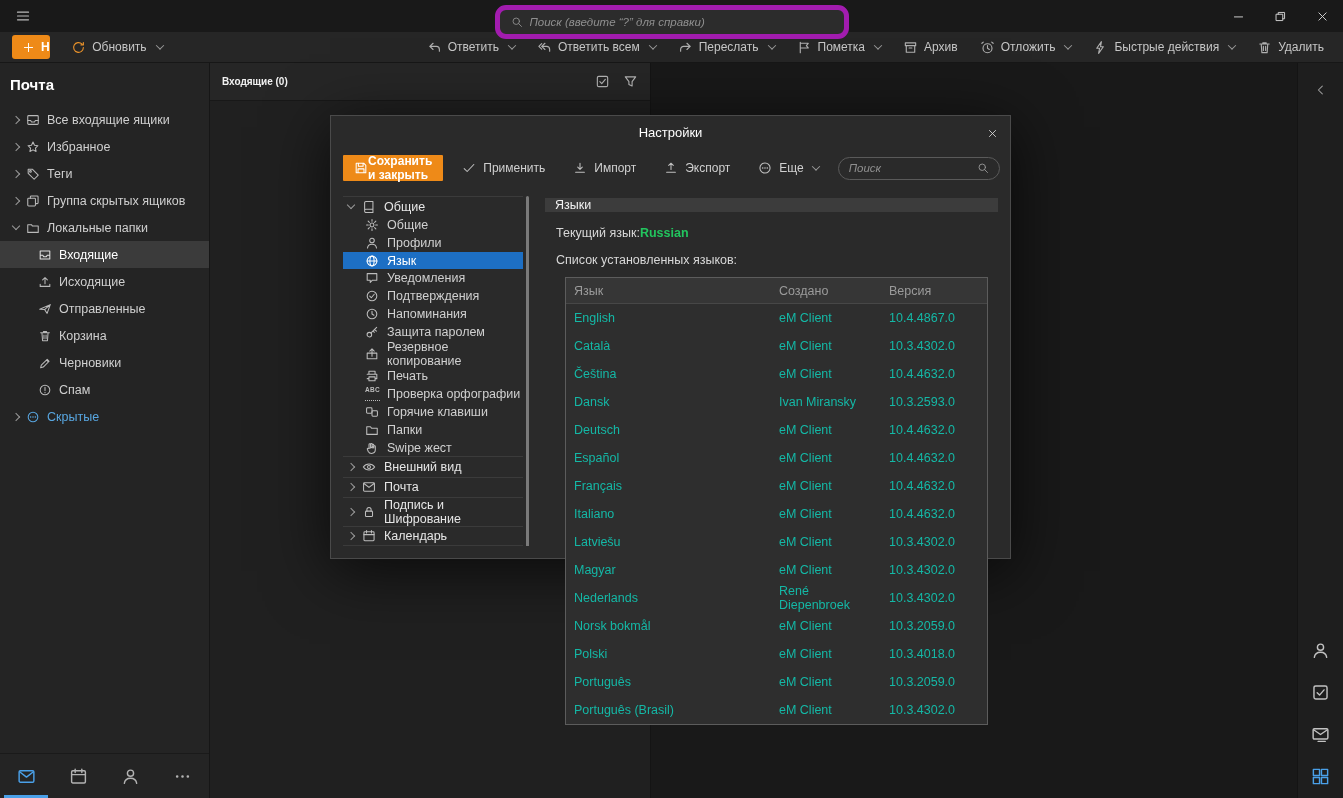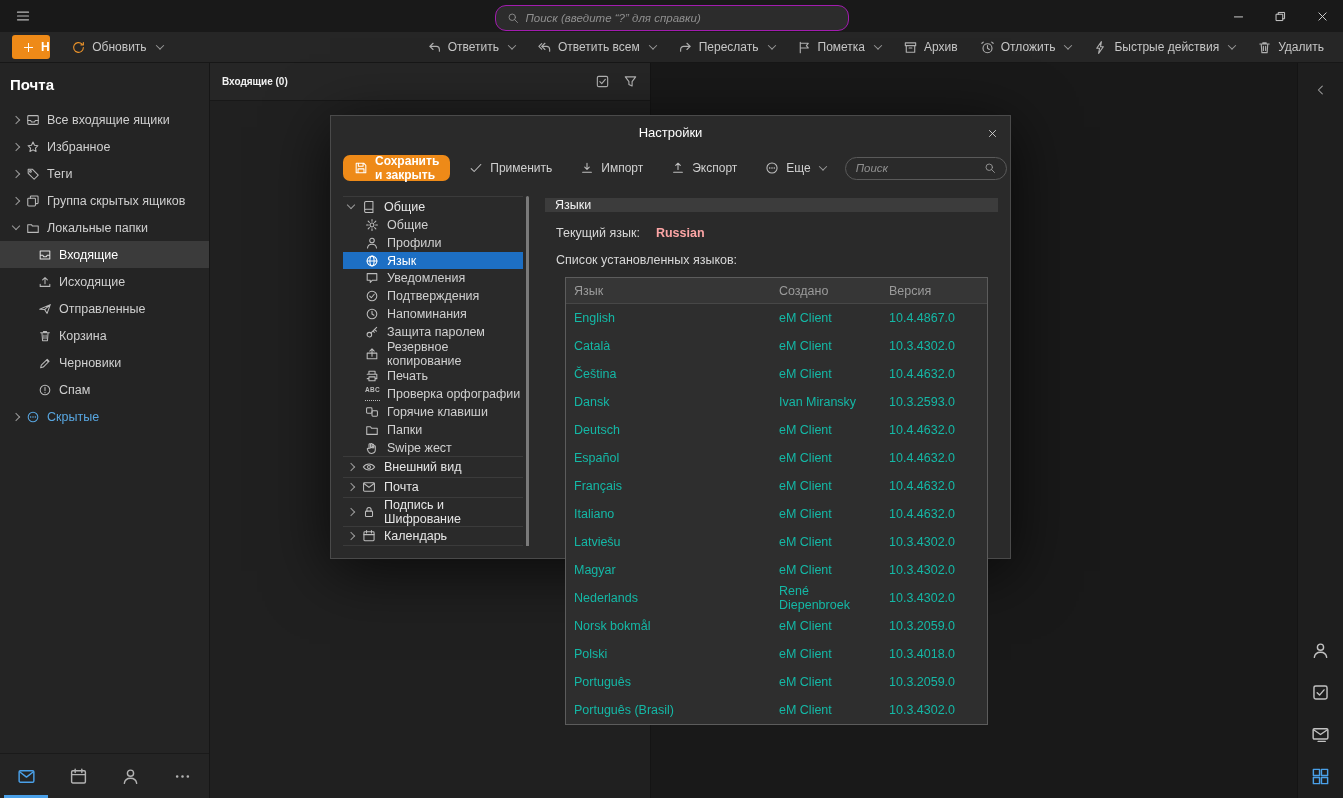--- a/index.html
+++ b/index.html
@@ -11,21 +11,21 @@
   .ic svg{width:100%;height:100%;display:block}.ic16{width:16px;height:16px}
   .abc-ic{font-size:6.5px;font-weight:700;line-height:1;display:inline-block;border-bottom:1px dotted currentColor;padding-bottom:1px;letter-spacing:.3px;color:inherit}
 
   .chev{width:6px;height:6px;border-right:1.3px solid #9a9a9a;border-bottom:1.3px solid #9a9a9a;display:inline-block;flex:none}
   .chev.right{transform:rotate(-45deg)}
   .chev.down{transform:rotate(45deg);margin-top:-3px}
 
   
   .titlebar{flex:0 0 32px;height:32px;background:#191919;display:flex;align-items:center;position:relative;z-index:5}
   .tb-menu{width:46px;height:32px;display:flex;align-items:center;justify-content:center;color:#c9c9c9}
-  .tsearch{position:absolute;left:50%;transform:translateX(-50%);top:5px;width:354px;height:22px;background:#2c2c2c;border:1px solid #a21caf;border-radius:11px;display:flex;align-items:center;gap:7px;padding:12px 11px}
+  .tsearch{position:absolute;left:50%;transform:translateX(-50%);top:5px;width:354px;height:22px;background:#2c2c2c;border:5px solid #a21caf;border-radius:11px;display:flex;align-items:center;gap:7px;padding:12px 11px}
   .tsearch .ic{width:12px;height:12px;color:#8f8f8f}
   .tsearch input{flex:1;background:transparent;border:none;outline:none;color:#bdbdbd;font-style:italic;font-size:11.5px;font-family:"Liberation Sans",sans-serif}
   .tsearch input::placeholder{color:#8f8f8f}
   .win-controls{margin-left:auto;display:flex}
   .win-btn{width:42px;height:32px;display:flex;align-items:center;justify-content:center;color:#cfcfcf}
   .win-btn .ic{width:13px;height:13px;color:#cfcfcf}
 
   
   .toolbar{flex:0 0 31px;height:31px;background:#262626;border-bottom:1px solid #171717;display:flex;align-items:center;padding:0 12px;z-index:4}
   .btn-new{display:flex;align-items:stretch;border-radius:3px;overflow:hidden;height:24px;margin-right:14px}
@@ -72,21 +72,21 @@
   .rr-btn{display:flex;align-items:center;justify-content:center;color:#c2c2c2}
   .rr-btn .ic{width:19px;height:19px;color:inherit}
   .rr-btn.accent{color:#4aa0e8}
 
   
   .dialog{position:absolute;left:330px;top:115px;width:681px;height:444px;background:#2a2a2a;border:1px solid #4a4a4a;box-shadow:0 12px 60px rgba(0,0,0,.7);display:flex;flex-direction:column;z-index:20}
   .dlg-title{flex:0 0 32px;display:flex;align-items:center;justify-content:center;position:relative;color:#fff;font-size:13px}
   .dlg-close{position:absolute;right:9px;top:8px;width:18px;height:18px;display:flex;align-items:center;justify-content:center;color:#e0e0e0}
   .dlg-close .ic{width:11px;height:11px;color:inherit}
   .dlg-toolbar{flex:0 0 40px;display:flex;align-items:center;padding:0 12px;gap:10px}
-  .btn-save{background:#ee8a18;color:#fff;font-weight:bold;display:flex;align-items:center;gap:7px;height:26px;padding:0 11px;border-radius:7px}
+  .btn-save{background:#ee8a18;color:#fff;font-weight:bold;display:flex;align-items:center;height:26px;padding:0 11px;border-radius:1px}
   .btn-save .ic{width:14px;height:14px;color:#fff}
   .dtbtn{display:flex;align-items:center;gap:7px;height:26px;padding:0 9px;color:#d0d0d0;white-space:nowrap}
   .dtbtn .ic{width:14px;height:14px;color:#c0c0c0}
   .dtbtn.dropdown::after{content:'';width:5px;height:5px;border-right:1.3px solid #9a9a9a;border-bottom:1.3px solid #9a9a9a;transform:rotate(45deg) translate(-1px,-1px);margin-left:2px}
   .dlg-search{margin-left:auto;width:162px;height:23px;border:1px solid #5a5a5a;border-radius:12px;display:flex;align-items:center;gap:6px;padding:0 10px;background:#2a2a2a}
   .dlg-search input{flex:1;min-width:0;background:transparent;border:none;outline:none;color:#bdbdbd;font-style:italic;font-size:11.5px;font-family:"Liberation Sans",sans-serif}
   .dlg-search input::placeholder{color:#8f8f8f}
   .dlg-search .ic{width:12px;height:12px;color:#9a9a9a}
 
   .dlg-body{flex:1;display:flex;min-height:0;padding:4px 12px 12px 12px}
@@ -95,21 +95,21 @@
   .snav-item .ic{width:14px;height:14px;color:#bdbdbd}
   .snav-item.t-section{height:30px;padding-left:5px;color:#e6e6e6;border-top:1px solid #3b3b3b}
   .snav-item.t-section:last-child{border-bottom:1px solid #3b3b3b}
   .snav-item.selected{background:#1d6fc4;color:#fff}
   .snav-item.selected .ic{color:#fff}
   .snav-scroll{position:absolute;right:0;top:4px;width:3px;height:418px;background:#7a7a7a;border-radius:2px}
 
   .scontent{flex:1;min-width:0;padding:6px 0 0 16px;display:flex;flex-direction:column}
   .sec-bar{height:20px;background:#3c3c3c;display:flex;align-items:center;padding:0 10px;color:#f0f0f0;font-size:12.5px;margin-bottom:14px}
   .cur-line{margin:0 0 13px 11px;font-size:12.5px;color:#d8d8d8}
-  .cur-line b{color:#fca5a5;margin-left:16px}
+  .cur-line b{color:#22c55e;margin-left:0}
   .list-label{margin:0 0 10px 11px;font-size:12.5px;color:#d8d8d8}
   .lang-table{margin-left:20px;width:423px;background:#2e2e2e;border:1px solid #5c5c5c;display:flex;flex-direction:column}
   .lt-row{display:flex;align-items:center;height:28px;font-size:12.5px;color:#14b8a6}
   .lt-head{height:26px;background:#363636;color:#9b9b9b;border-bottom:1px solid #474747}
   .c-lang{width:205px;padding-left:8px}
   .c-auth{width:110px;padding-left:8px}
   .c-ver{flex:1;padding-left:8px}
 </style>
 </head>
 <body>

